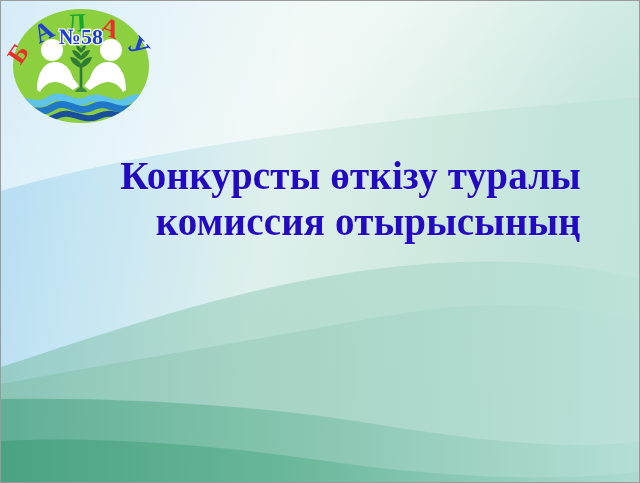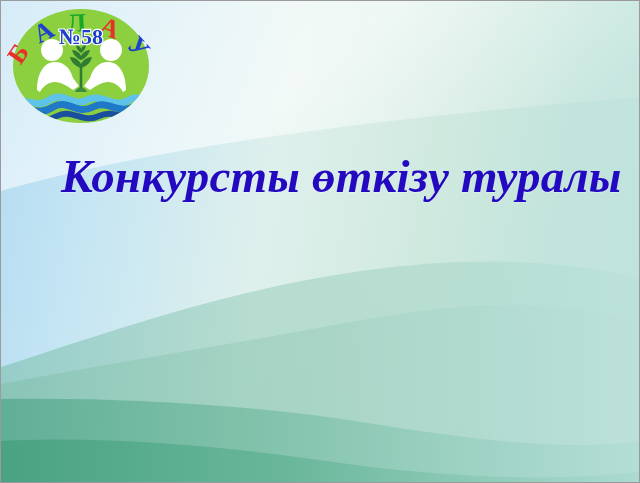--- a/index.html
+++ b/index.html
@@ -42,26 +42,25 @@
     top: 5px;
     width: 148px;
     height: 120px;
   }
   
   #title-block {
     position: absolute;
     left: 60px;
     top: 152px;
     width: 520px;
-    text-align: left;
+    text-align: right;
     color: #2309c0;
-    font-size: 47px;
+    font-size: 39px;
     line-height: 46px;
     font-weight: bold;
-    font-style: italic;
     letter-spacing: 0.2px;
     text-shadow: 0 1px 0 rgba(255,255,255,0.35);
   }
   #title-block .tline { display: block; white-space: nowrap; }
 </style>
 </head>
 <body>
 
 <div id="slide">
 
@@ -156,15 +155,16 @@
         <tspan dx="5" fill="#f2d41c">С</tspan>
         <tspan dx="5" fill="#e8302b">А</tspan>
       </textPath>
     </text>
 
     <text x="74" y="38" text-anchor="middle" font-family="Liberation Serif, serif" font-size="22" font-weight="bold" fill="#1b3fce" stroke="#ffffff" stroke-width="2.4" paint-order="stroke">№58</text>
   </svg>
 
   <div id="title-block">
     <span class="tline">Конкурсты өткізу туралы</span>
+    <span class="tline">комиссия отырысының</span>
   </div>
 
 </div>
 
 </body></html>

